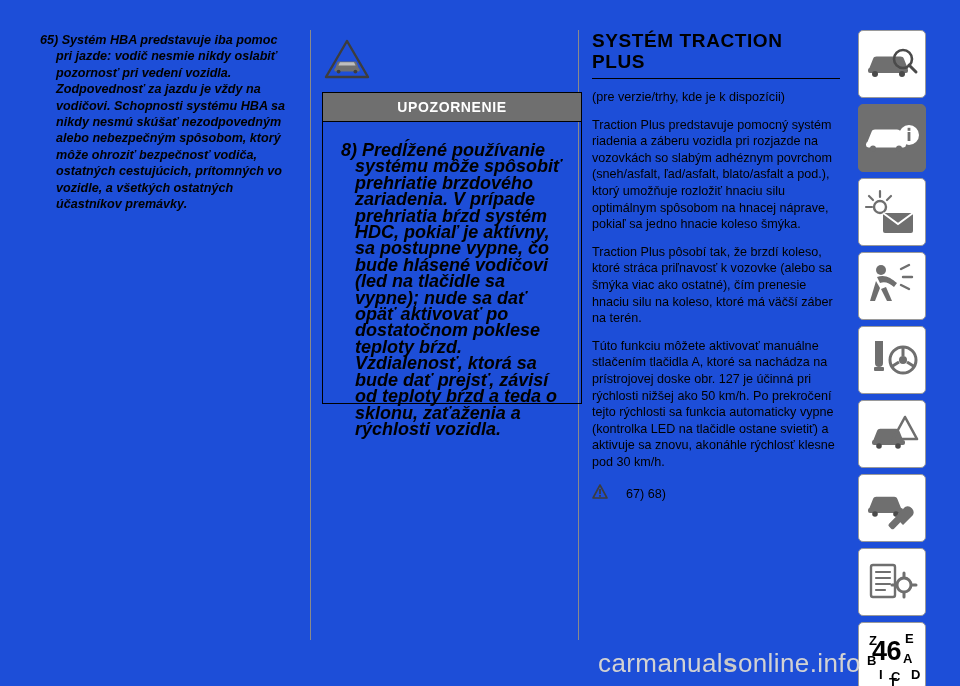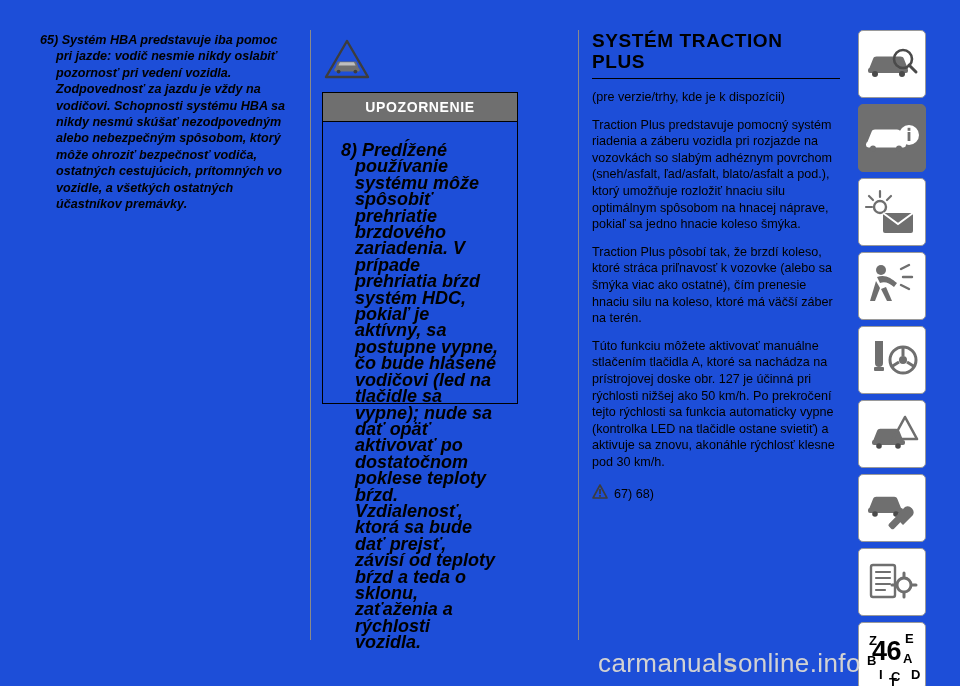--- a/index.html
+++ b/index.html
@@ -41,21 +41,21 @@
     font-size: 12.6px;
     line-height: 16.4px;
     text-indent: -16px;
     padding-left: 16px;
   }
 
   
   .col2 {
     position: absolute;
     left: 322px; top: 32px;
-    width: 196px;
+    width: 260px;
   }
   .warn-icon {
     width: 46px; height: 42px;
     margin: 6px 0 12px 2px;
   }
   .caution-head {
     border: 1px solid #000;
     background: #6f6f6f;
     color: #fff;
     text-align: center;
@@ -99,21 +99,21 @@
     margin: 6px 0 10px 0;
   }
   .col3 p {
     margin: 0 0 11px 0;
     font-size: 12.6px;
     line-height: 16.6px;
   }
   .refline {
     display: flex;
     align-items: center;
-    gap: 6px;
+    gap: 18px;
     margin-top: 14px;
   }
   .refline .txt { font-size: 12.6px; }
 
   
   .rail {
     position: absolute;
     left: 858px; top: 30px;
     width: 68px;
   }

